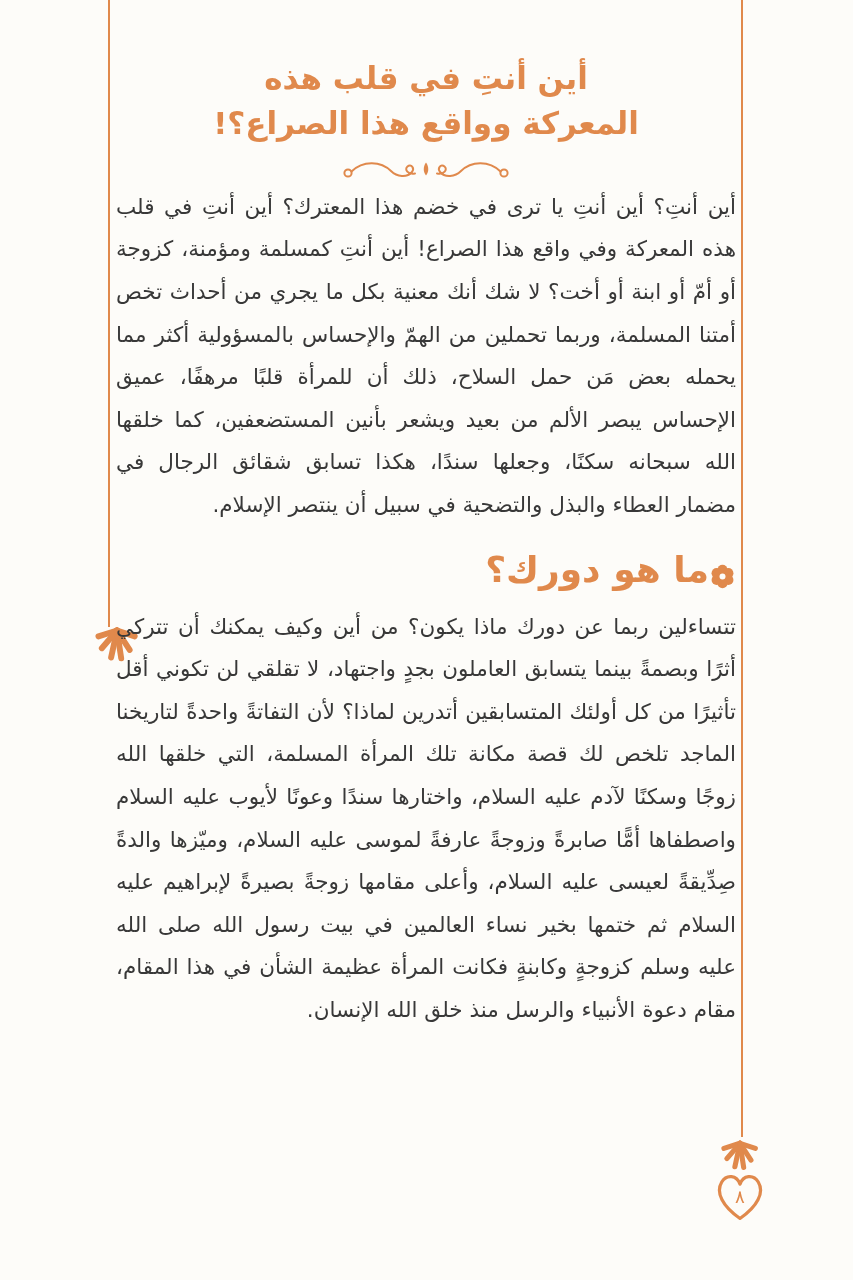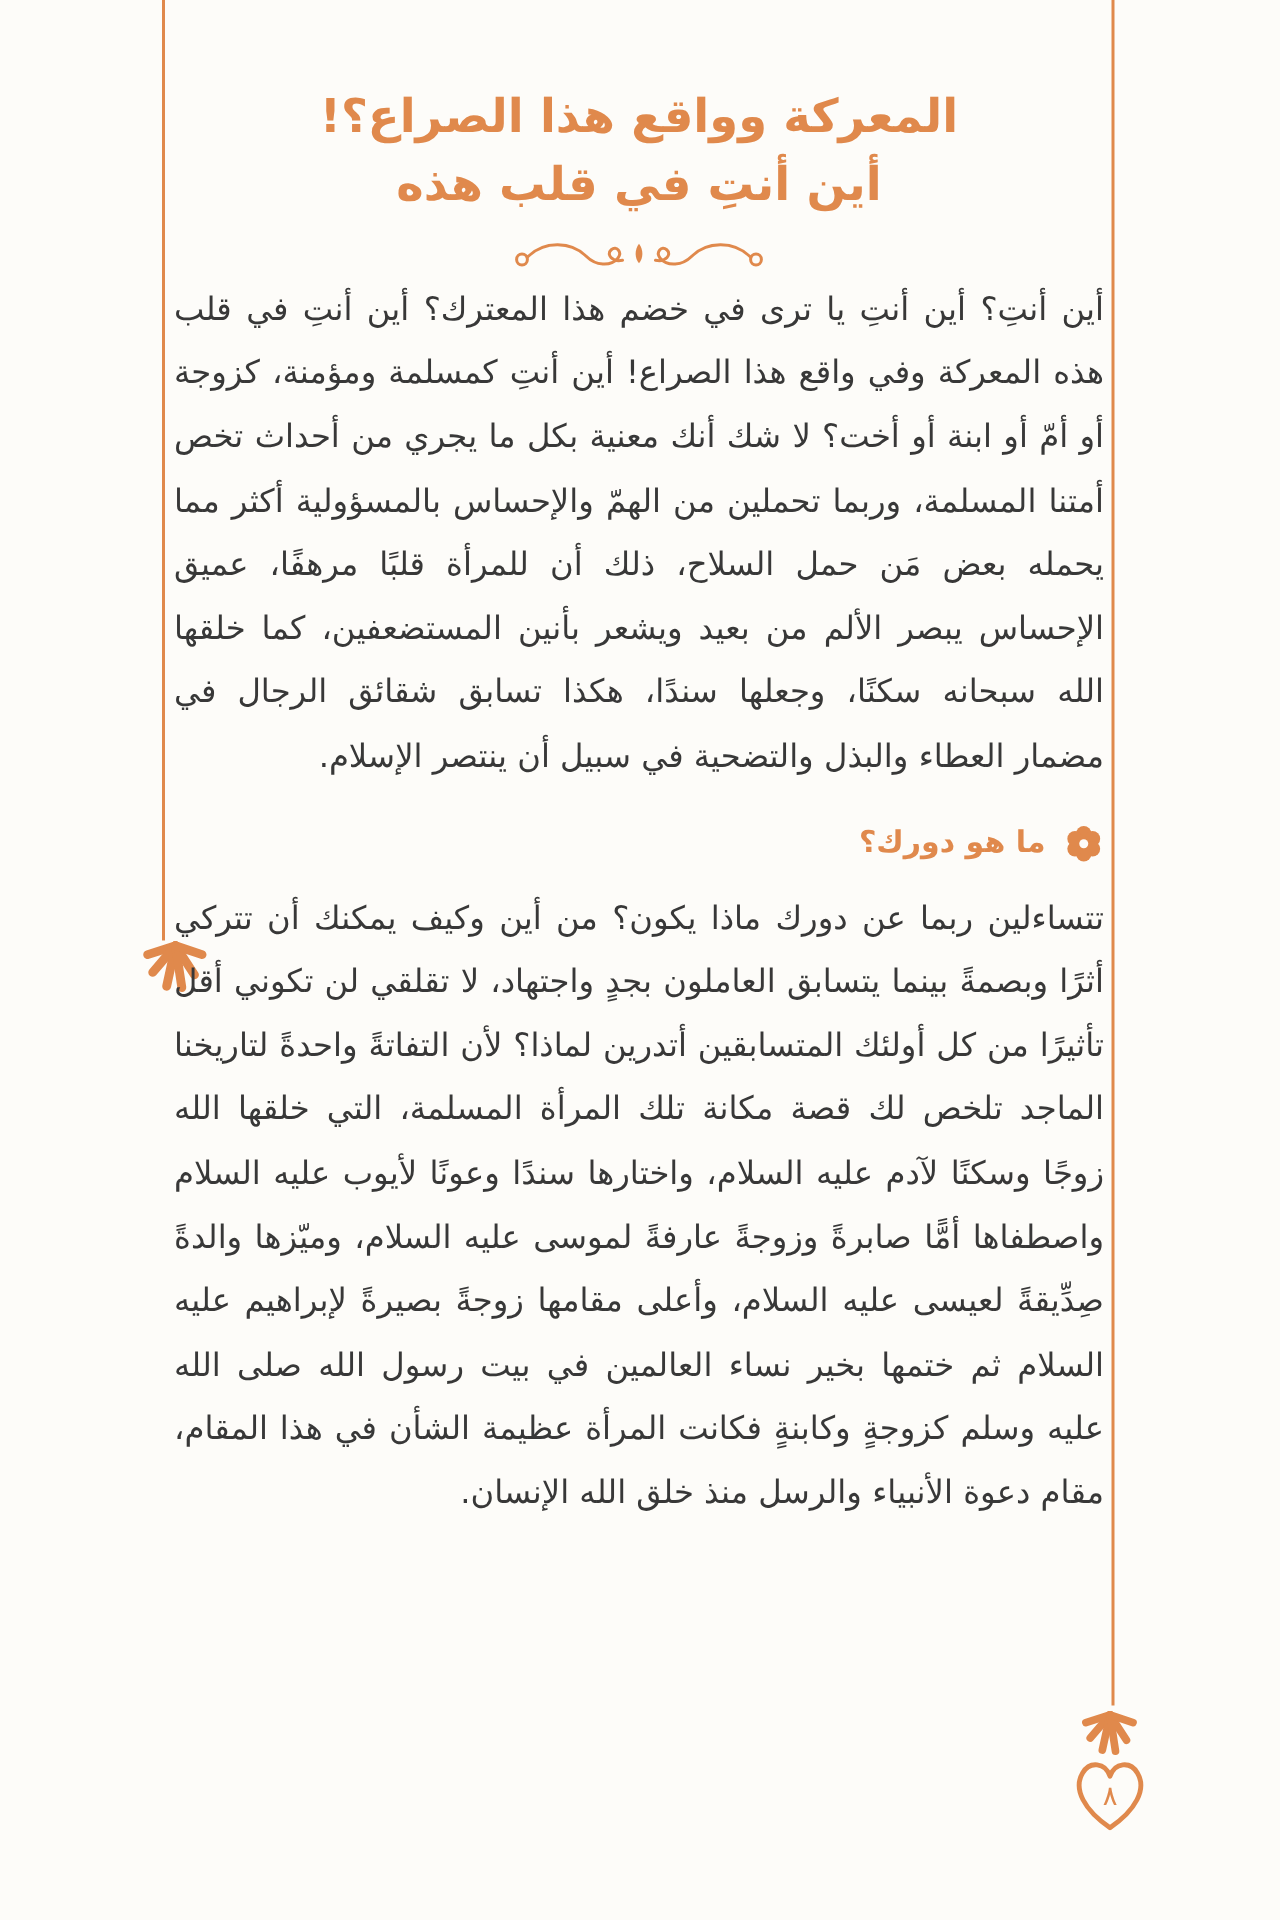--- a/index.html
+++ b/index.html
@@ -33,22 +33,22 @@
   .fill-bg{fill:var(--bg);stroke:none;}
   
   .column{position:absolute;left:116px;top:56px;width:620px;}
   .title{margin:0;text-align:center;color:var(--accent);
          font-size:31px;font-weight:bold;line-height:1.45;}
   .title span{display:block;}
   .divider{display:block;margin:10px auto 0;width:172px;height:30px;}
   .body{margin:0;font-size:21.5px;line-height:42.6px;color:var(--text);
         text-align:justify;}
   .body-first{}
-  .subheading{display:flex;align-items:flex-start;gap:12px;margin:22px 0 16px;
-              color:var(--accent);font-size:20px;font-weight:bold;}
+  .subheading{display:flex;align-items:flex-end;margin:22px 0 16px;
+              color:var(--accent);font-size:36px;font-weight:bold;}
   .flower{width:27px;height:27px;flex:0 0 auto;}
 </style>
 </head>
 <body>
 
 <svg width="0" height="0" style="position:absolute" aria-hidden="true">
   <defs>
     <symbol id="shell-sym" viewBox="0 0 64 52">
       <g class="stroke-accent" stroke-width="7" stroke-linecap="round">
         <line x1="32" y1="10" x2="10" y2="17"></line>
@@ -79,22 +79,22 @@
   </svg>
 
   <svg class="heart" viewBox="0 0 52 54">
     <path class="heart-path" d="M26 47 C 10 36, 3 23, 9 13 C 13.5 5.5, 23 6.5, 26 15 C 29 6.5, 38.5 5.5, 43 13 C 49 23, 42 36, 26 47 Z"></path>
     <text x="26" y="33" text-anchor="middle" class="page-num">٨</text>
   </svg>
 
   <main class="column">
 
     <h1 class="title">
+      <span>أين أنتِ في قلب هذه</span>
       <span>المعركة وواقع هذا الصراع؟!</span>
-      <span>أين أنتِ في قلب هذه</span>
     </h1>
 
     <svg class="divider" viewBox="0 0 170 30">
       <use href="#divider-half"></use>
       <use href="#divider-half" transform="translate(170,0) scale(-1,1)"></use>
       <path d="M85,6.5 C 88,10.5 88,16 85,19.5 C 82,16 82,10.5 85,6.5 Z" class="fill-accent"></path>
     </svg>
 
     <p class="body body-first">أين أنتِ؟ أين أنتِ يا ترى في خضم هذا المعترك؟ أين أنتِ في قلب هذه المعركة وفي واقع هذا الصراع! أين أنتِ كمسلمة ومؤمنة، كزوجة أو أمّ أو ابنة أو أخت؟ لا شك أنك معنية بكل ما يجري من أحداث تخص أمتنا المسلمة، وربما تحملين من الهمّ والإحساس بالمسؤولية أكثر مما يحمله بعض مَن حمل السلاح، ذلك أن للمرأة قلبًا مرهفًا، عميق الإحساس يبصر الألم من بعيد ويشعر بأنين المستضعفين، كما خلقها الله سبحانه سكنًا، وجعلها سندًا، هكذا تسابق شقائق الرجال في مضمار العطاء والبذل والتضحية في سبيل أن ينتصر الإسلام.</p>
 

